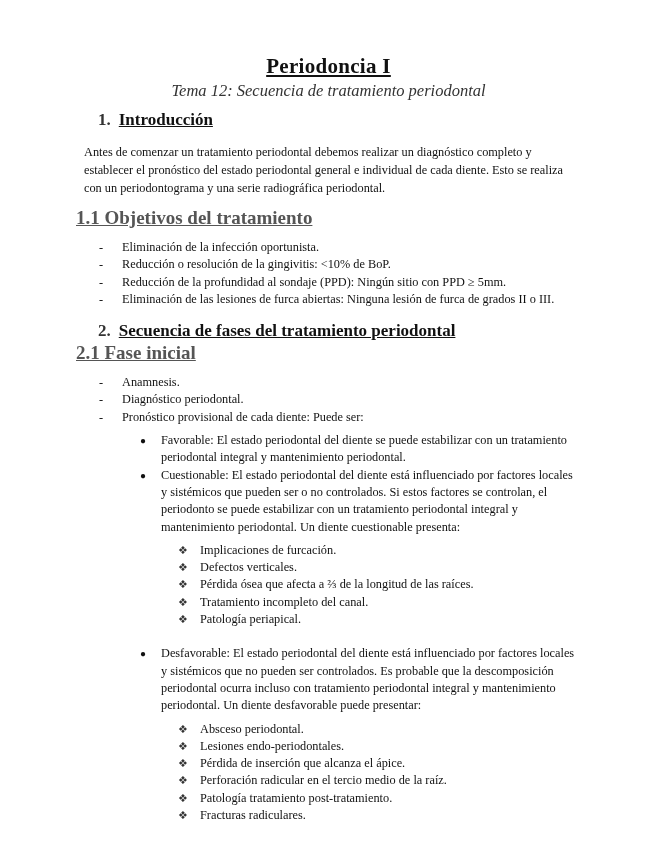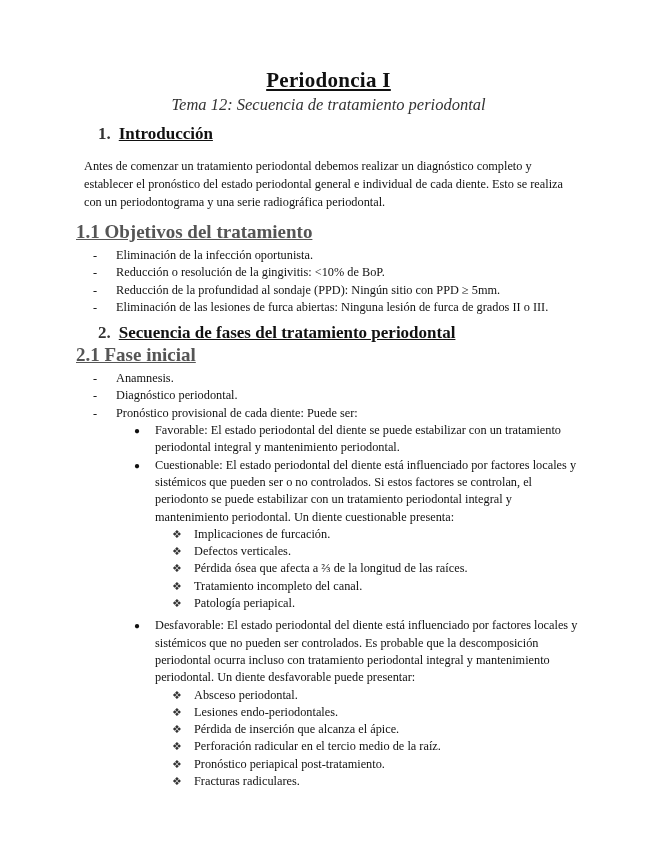--- a/index.html
+++ b/index.html
@@ -1,26 +1,26 @@
 <!DOCTYPE html>
 <html><head>
 <meta charset="utf-8">
 <style>
   html, body { margin: 0; padding: 0; background: #ffffff; }
   body { width: 655px; height: 848px; overflow: hidden; position: relative;
          font-family: "Liberation Serif", "DejaVu Serif", serif; color: #111; }
-  .page { position: absolute; left: 76px; top: 66px; width: 505px; }
+  .page { position: absolute; left: 76px; top: 52px; width: 505px; }
   .title { text-align: center; font-size: 21px; text-decoration: underline; margin: 0; line-height: 28px; letter-spacing: 0.3px; }
   .subtitle { text-align: center; font-size: 16.5px; font-style: italic; margin: 0; line-height: 22px; color: #333; }
   .h1 { font-size: 17px; margin: 0; line-height: 24px; padding-left: 22px; }
   .h1 .num { margin-right: 8px; color: #333; }
   .h1 .txt { text-decoration: underline; margin-top: 32px; }
   .h2 { font-size: 19px; margin: 0; line-height: 20px; color: #555; text-decoration: underline; }
   .para { font-size: 12.3px; line-height: 18px; margin: 8px; }
-  ul { margin: 0; padding: 0; list-style: none; }
+  ul { margin: 6px; padding: 0; list-style: none; }
   .dash-list li { position: relative; padding-left: 40px; font-size: 12.3px; line-height: 17.3px; }
   .dash-list li::before { content: "-"; position: absolute; left: 17px; }
   .dot-list li { position: relative; padding-left: 79px; font-size: 12.3px; line-height: 17.3px; }
   .dot-list li .bullet { position: absolute; left: 58px; top: 0; font-size: 10px; }
   .diamond-list li { position: relative; padding-left: 118px; font-size: 12.3px; line-height: 17.3px; }
   .diamond-list li .bullet { position: absolute; left: 96px; top: 0; font-size: 11px; color: #333; }
   .sp1 { height: 5px; } .sp2 { height: 3px; } .sp3 { height: 6px; }
 </style>
 </head>
 <body>
@@ -79,16 +79,16 @@
     <li>
       <span class="bullet">●</span>
       <span>Desfavorable: El estado periodontal del diente está influenciado por factores locales y sistémicos que no pueden ser controlados. Es probable que la descomposición periodontal ocurra incluso con tratamiento periodontal integral y mantenimiento periodontal. Un diente desfavorable puede presentar:</span>
     </li>
   </ul>
   <ul class="diamond-list">
     <li><span class="bullet">❖</span><span>Absceso periodontal.</span></li>
     <li><span class="bullet">❖</span><span>Lesiones endo-periodontales.</span></li>
     <li><span class="bullet">❖</span><span>Pérdida de inserción que alcanza el ápice.</span></li>
     <li><span class="bullet">❖</span><span>Perforación radicular en el tercio medio de la raíz.</span></li>
-    <li><span class="bullet">❖</span><span>Pronóstico periapical post-tratamiento.</span></li>
+    <li><span class="bullet">❖</span><span>Patología tratamiento post-tratamiento.</span></li>
     <li><span class="bullet">❖</span><span>Fracturas radiculares.</span></li>
   </ul>
 </div>
 
 </body></html>

